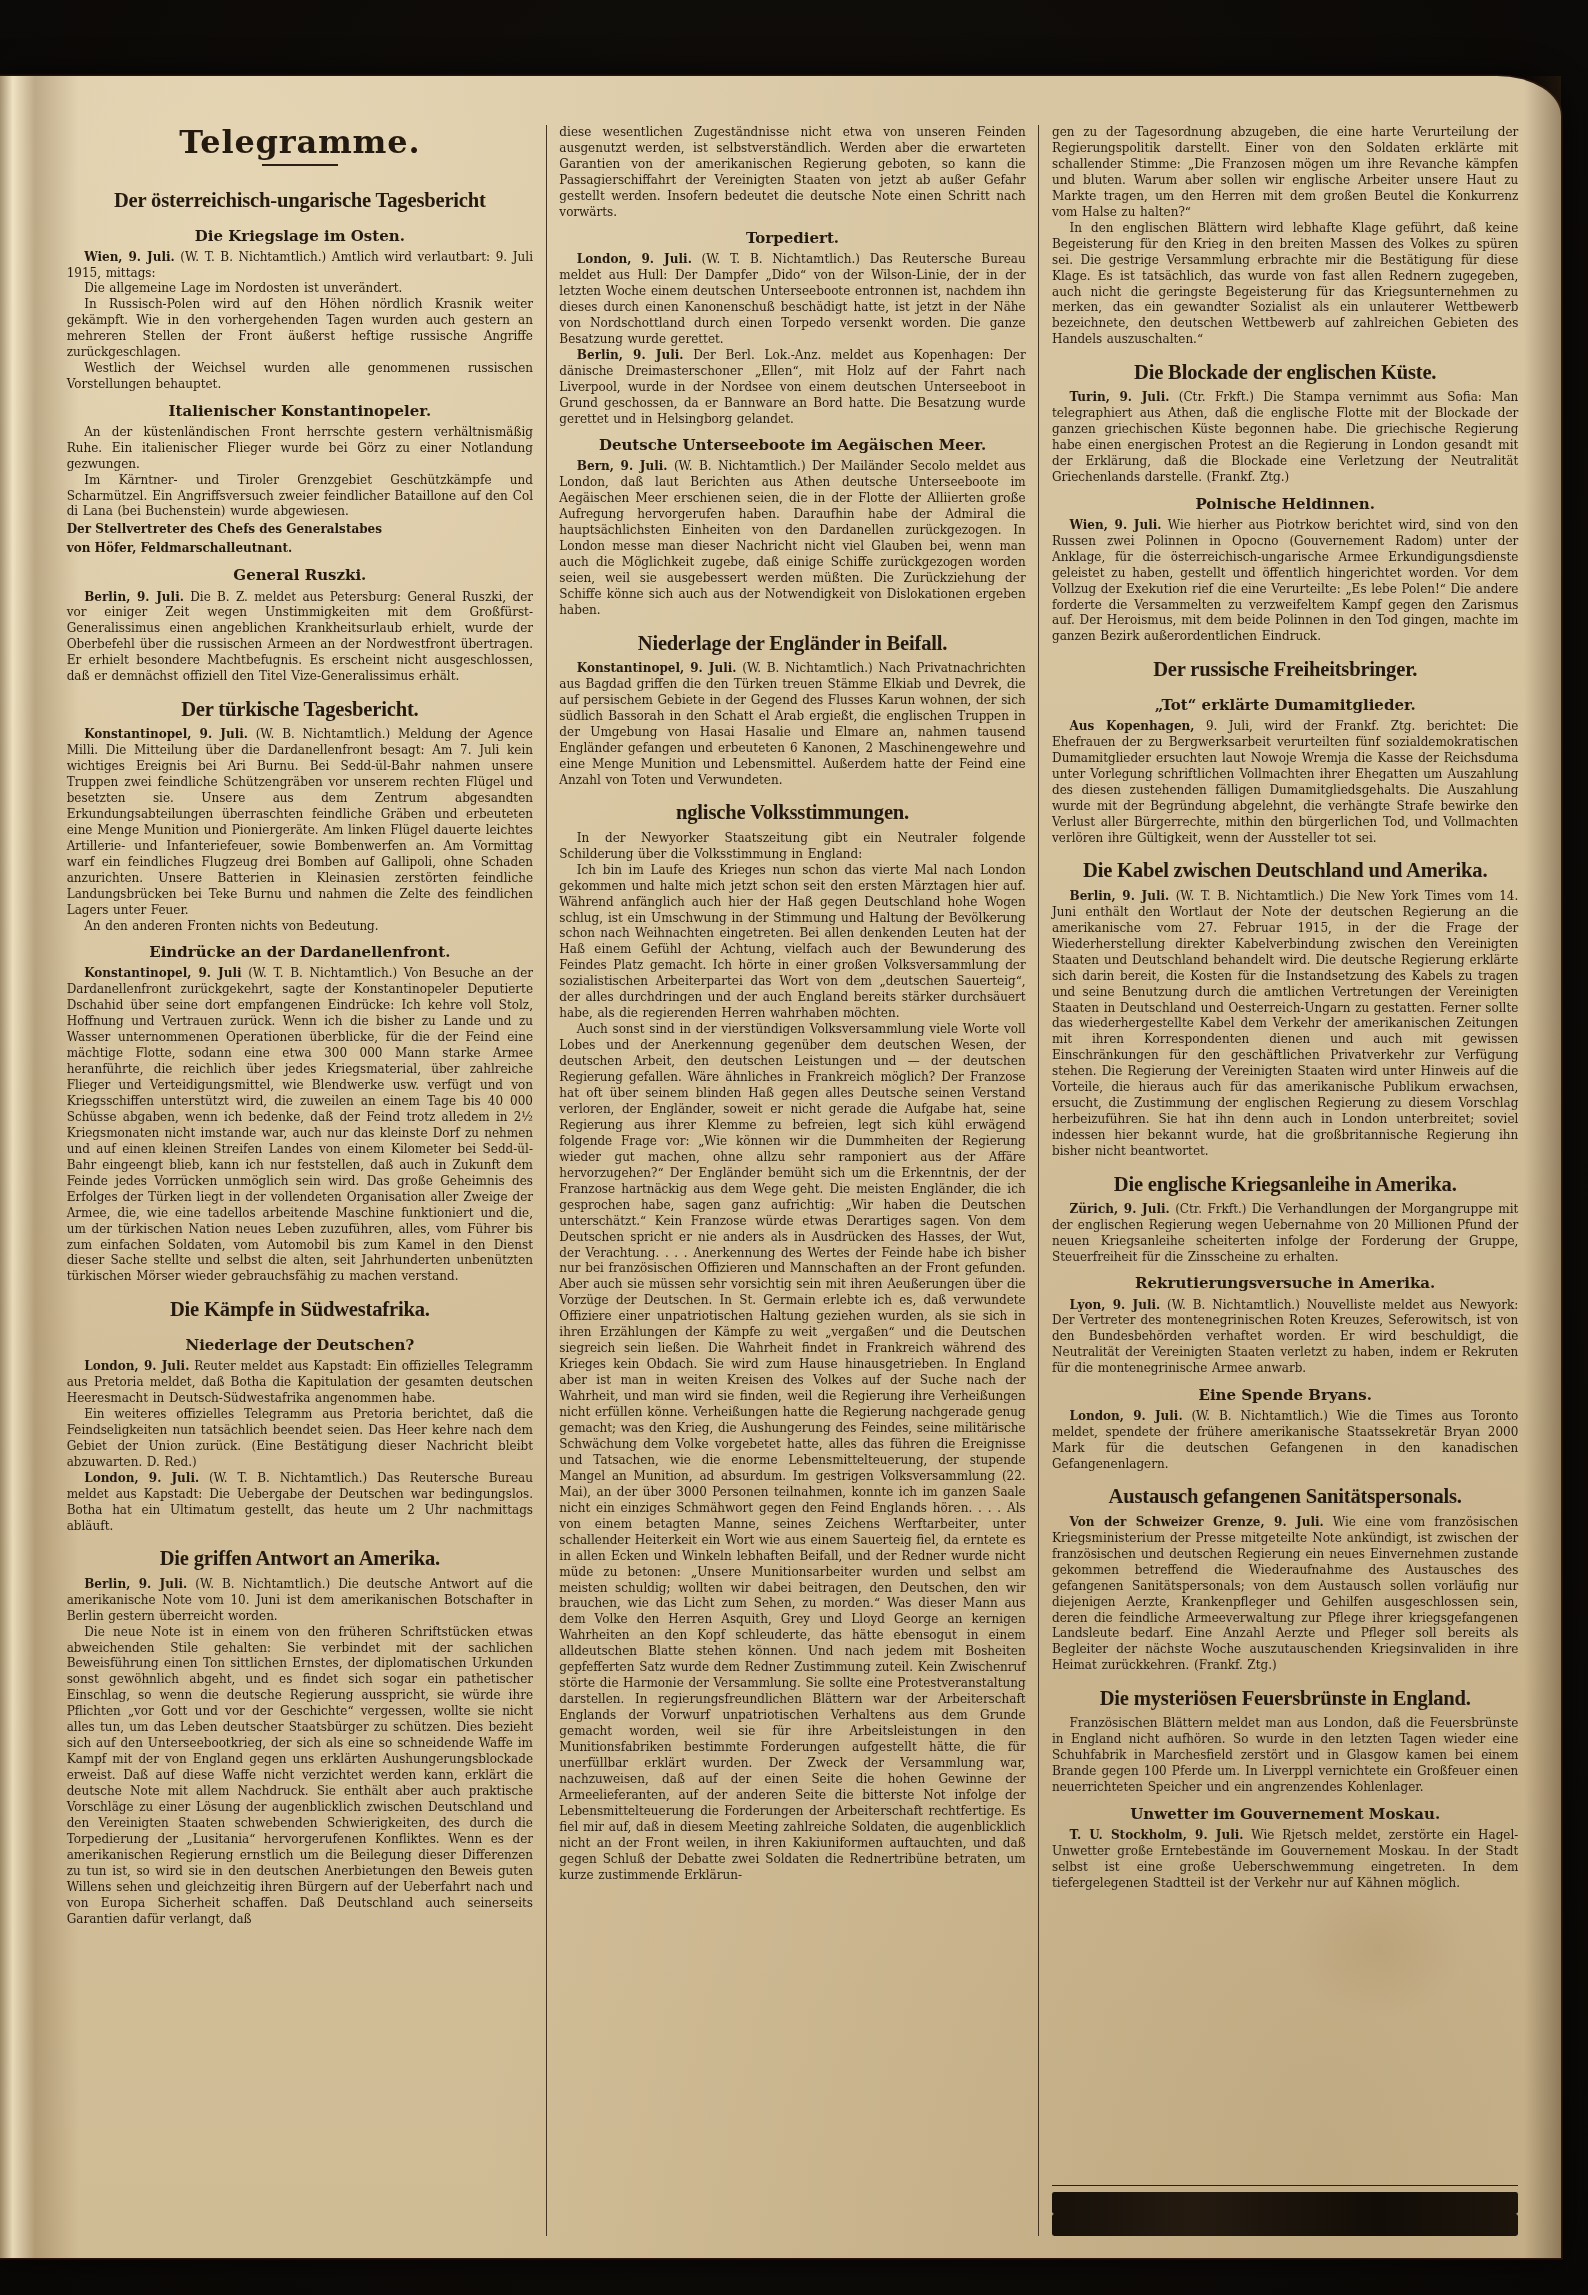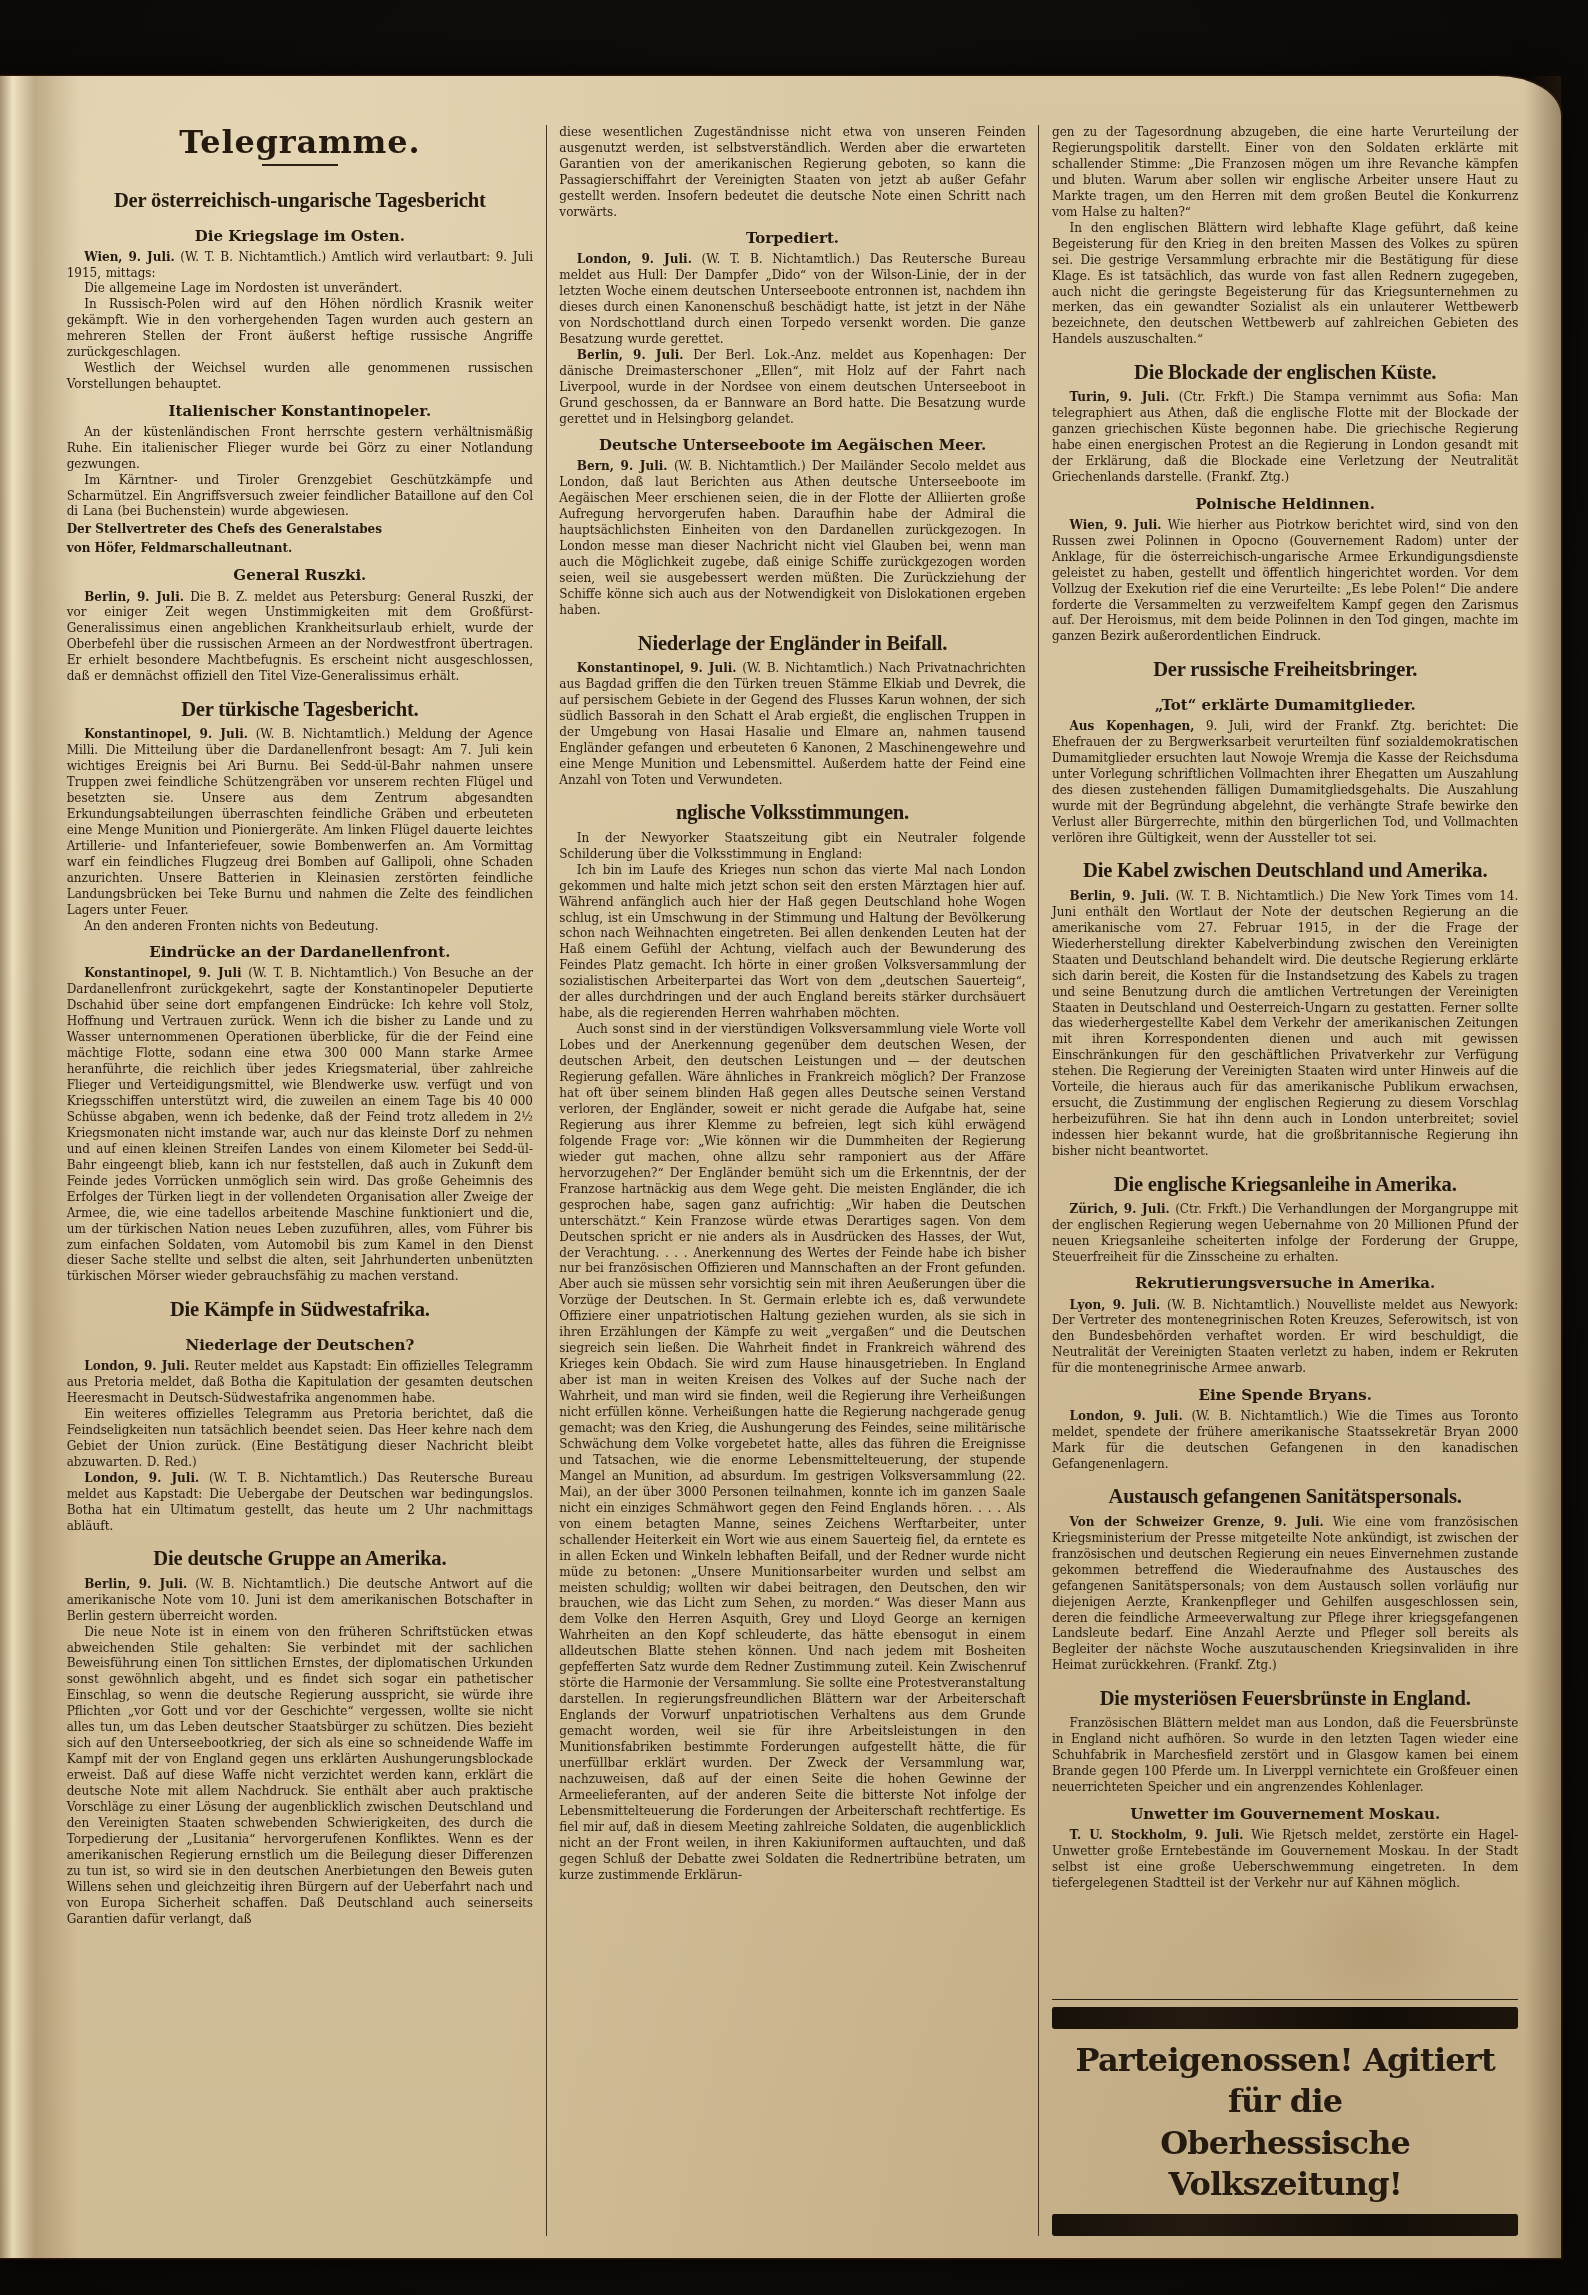--- a/index.html
+++ b/index.html
@@ -85,21 +85,21 @@
         <div class="h2">Der türkische Tagesbericht.</div>
         <div class="p"><b>Konstantinopel, 9. Juli.</b><span> (W. B. Nichtamtlich.) Meldung der Agence Milli. Die Mitteilung über die Dardanellenfront besagt: Am 7. Juli kein wichtiges Ereignis bei Ari Burnu. Bei Sedd-ül-Bahr nahmen unsere Truppen zwei feindliche Schützengräben vor unserem rechten Flügel und besetzten sie. Unsere aus dem Zentrum abgesandten Erkundungsabteilungen überraschten feindliche Gräben und erbeuteten eine Menge Munition und Pioniergeräte. Am linken Flügel dauerte leichtes Artillerie- und Infanteriefeuer, sowie Bombenwerfen an. Am Vormittag warf ein feindliches Flugzeug drei Bomben auf Gallipoli, ohne Schaden anzurichten. Unsere Batterien in Kleinasien zerstörten feindliche Landungsbrücken bei Teke Burnu und nahmen die Zelte des feindlichen Lagers unter Feuer.</span></div>
         <div class="p">An den anderen Fronten nichts von Bedeutung.</div>
         <div class="h3">Eindrücke an der Dardanellenfront.</div>
         <div class="p"><b>Konstantinopel, 9. Juli</b><span> (W. T. B. Nichtamtlich.) Von Besuche an der Dardanellenfront zurückgekehrt, sagte der Konstantinopeler Deputierte Dschahid über seine dort empfangenen Eindrücke: Ich kehre voll Stolz, Hoffnung und Vertrauen zurück. Wenn ich die bisher zu Lande und zu Wasser unternommenen Operationen überblicke, für die der Feind eine mächtige Flotte, sodann eine etwa 300 000 Mann starke Armee heranführte, die reichlich über jedes Kriegsmaterial, über zahlreiche Flieger und Verteidigungsmittel, wie Blendwerke usw. verfügt und von Kriegsschiffen unterstützt wird, die zuweilen an einem Tage bis 40 000 Schüsse abgaben, wenn ich bedenke, daß der Feind trotz alledem in 2½ Kriegsmonaten nicht imstande war, auch nur das kleinste Dorf zu nehmen und auf einen kleinen Streifen Landes von einem Kilometer bei Sedd-ül-Bahr eingeengt blieb, kann ich nur feststellen, daß auch in Zukunft dem Feinde jedes Vorrücken unmöglich sein wird. Das große Geheimnis des Erfolges der Türken liegt in der vollendeten Organisation aller Zweige der Armee, die, wie eine tadellos arbeitende Maschine funktioniert und die, um der türkischen Nation neues Leben zuzuführen, alles, vom Führer bis zum einfachen Soldaten, vom Automobil bis zum Kamel in den Dienst dieser Sache stellte und selbst die alten, seit Jahrhunderten unbenützten türkischen Mörser wieder gebrauchsfähig zu machen verstand.</span></div>
         <div class="h2">Die Kämpfe in Südwestafrika.</div>
         <div class="h3">Niederlage der Deutschen?</div>
         <div class="p"><b>London, 9. Juli.</b><span> Reuter meldet aus Kapstadt: Ein offizielles Telegramm aus Pretoria meldet, daß Botha die Kapitulation der gesamten deutschen Heeresmacht in Deutsch-Südwestafrika angenommen habe.</span></div>
         <div class="p">Ein weiteres offizielles Telegramm aus Pretoria berichtet, daß die Feindseligkeiten nun tatsächlich beendet seien. Das Heer kehre nach dem Gebiet der Union zurück. (Eine Bestätigung dieser Nachricht bleibt abzuwarten. D. Red.)</div>
         <div class="p"><b>London, 9. Juli.</b><span> (W. T. B. Nichtamtlich.) Das Reutersche Bureau meldet aus Kapstadt: Die Uebergabe der Deutschen war bedingungslos. Botha hat ein Ultimatum gestellt, das heute um 2 Uhr nachmittags abläuft.</span></div>
-        <div class="h2">Die deutsche Gruppe an Amerika.</div>
+        <div class="h2">Die griffen Antwort an Amerika.</div>
         <div class="p"><b>Berlin, 9. Juli.</b><span> (W. B. Nichtamtlich.) Die deutsche Antwort auf die amerikanische Note vom 10. Juni ist dem amerikanischen Botschafter in Berlin gestern überreicht worden.</span></div>
         <div class="p">Die neue Note ist in einem von den früheren Schriftstücken etwas abweichenden Stile gehalten: Sie verbindet mit der sachlichen Beweisführung einen Ton sittlichen Ernstes, der diplomatischen Urkunden sonst gewöhnlich abgeht, und es findet sich sogar ein pathetischer Einschlag, so wenn die deutsche Regierung ausspricht, sie würde ihre Pflichten „vor Gott und vor der Geschichte“ vergessen, wollte sie nicht alles tun, um das Leben deutscher Staatsbürger zu schützen. Dies bezieht sich auf den Unterseebootkrieg, der sich als eine so schneidende Waffe im Kampf mit der von England gegen uns erklärten Aushungerungsblockade erweist. Daß auf diese Waffe nicht verzichtet werden kann, erklärt die deutsche Note mit allem Nachdruck. Sie enthält aber auch praktische Vorschläge zu einer Lösung der augenblicklich zwischen Deutschland und den Vereinigten Staaten schwebenden Schwierigkeiten, des durch die Torpedierung der „Lusitania“ hervorgerufenen Konfliktes. Wenn es der amerikanischen Regierung ernstlich um die Beilegung dieser Differenzen zu tun ist, so wird sie in den deutschen Anerbietungen den Beweis guten Willens sehen und gleichzeitig ihren Bürgern auf der Ueberfahrt nach und von Europa Sicherheit schaffen. Daß Deutschland auch seinerseits Garantien dafür verlangt, daß</div>
       </div>
     <div class="col">
         <div class="p cont">diese wesentlichen Zugeständnisse nicht etwa von unseren Feinden ausgenutzt werden, ist selbstverständlich. Werden aber die erwarteten Garantien von der amerikanischen Regierung geboten, so kann die Passagierschiffahrt der Vereinigten Staaten von jetzt ab außer Gefahr gestellt werden. Insofern bedeutet die deutsche Note einen Schritt nach vorwärts.</div>
         <div class="h3">Torpediert.</div>
         <div class="p"><b>London, 9. Juli.</b><span> (W. T. B. Nichtamtlich.) Das Reutersche Bureau meldet aus Hull: Der Dampfer „Dido“ von der Wilson-Linie, der in der letzten Woche einem deutschen Unterseeboote entronnen ist, nachdem ihn dieses durch einen Kanonenschuß beschädigt hatte, ist jetzt in der Nähe von Nordschottland durch einen Torpedo versenkt worden. Die ganze Besatzung wurde gerettet.</span></div>
         <div class="p"><b>Berlin, 9. Juli.</b><span> Der Berl. Lok.-Anz. meldet aus Kopenhagen: Der dänische Dreimasterschoner „Ellen“, mit Holz auf der Fahrt nach Liverpool, wurde in der Nordsee von einem deutschen Unterseeboot in Grund geschossen, da er Bannware an Bord hatte. Die Besatzung wurde gerettet und in Helsingborg gelandet.</span></div>
         <div class="h3">Deutsche Unterseeboote im Aegäischen Meer.</div>
         <div class="p"><b>Bern, 9. Juli.</b><span> (W. B. Nichtamtlich.) Der Mailänder Secolo meldet aus London, daß laut Berichten aus Athen deutsche Unterseeboote im Aegäischen Meer erschienen seien, die in der Flotte der Alliierten große Aufregung hervorgerufen haben. Daraufhin habe der Admiral die hauptsächlichsten Einheiten von den Dardanellen zurückgezogen. In London messe man dieser Nachricht nicht viel Glauben bei, wenn man auch die Möglichkeit zugebe, daß einige Schiffe zurückgezogen worden seien, weil sie ausgebessert werden müßten. Die Zurückziehung der Schiffe könne sich auch aus der Notwendigkeit von Dislokationen ergeben haben.</span></div>
@@ -129,22 +129,18 @@
         <div class="h3">Eine Spende Bryans.</div>
         <div class="p"><b>London, 9. Juli.</b><span> (W. B. Nichtamtlich.) Wie die Times aus Toronto meldet, spendete der frühere amerikanische Staatssekretär Bryan 2000 Mark für die deutschen Gefangenen in den kanadischen Gefangenenlagern.</span></div>
         <div class="h2">Austausch gefangenen Sanitätspersonals.</div>
         <div class="p"><b>Von der Schweizer Grenze, 9. Juli.</b><span> Wie eine vom französischen Kriegsministerium der Presse mitgeteilte Note ankündigt, ist zwischen der französischen und deutschen Regierung ein neues Einvernehmen zustande gekommen betreffend die Wiederaufnahme des Austausches des gefangenen Sanitätspersonals; von dem Austausch sollen vorläufig nur diejenigen Aerzte, Krankenpfleger und Gehilfen ausgeschlossen sein, deren die feindliche Armeeverwaltung zur Pflege ihrer kriegsgefangenen Landsleute bedarf. Eine Anzahl Aerzte und Pfleger soll bereits als Begleiter der nächste Woche auszutauschenden Kriegsinvaliden in ihre Heimat zurückkehren. (Frankf. Ztg.)</span></div>
         <div class="h2">Die mysteriösen Feuersbrünste in England.</div>
         <div class="p">Französischen Blättern meldet man aus London, daß die Feuersbrünste in England nicht aufhören. So wurde in den letzten Tagen wieder eine Schuhfabrik in Marchesfield zerstört und in Glasgow kamen bei einem Brande gegen 100 Pferde um. In Liverppl vernichtete ein Großfeuer einen neuerrichteten Speicher und ein angrenzendes Kohlenlager.</div>
         <div class="h3">Unwetter im Gouvernement Moskau.</div>
         <div class="p"><b>T. U. Stockholm, 9. Juli.</b><span> Wie Rjetsch meldet, zerstörte ein Hagel-Unwetter große Erntebestände im Gouvernement Moskau. In der Stadt selbst ist eine große Ueberschwemmung eingetreten. In dem tiefergelegenen Stadtteil ist der Verkehr nur auf Kähnen möglich.</span></div>
         <div class="ad">
           <div class="bar"></div>
-          <div class="ad-inner">
-            <div class="ad-line">Parteigenossen! Agitiert für die</div>
-            <div class="ad-line">Oberhessische Volkszeitung!</div>
-          </div>
           <div class="bar"></div>
         </div>
       </div>
   </div>
 </div>
 
 
 </body></html>

